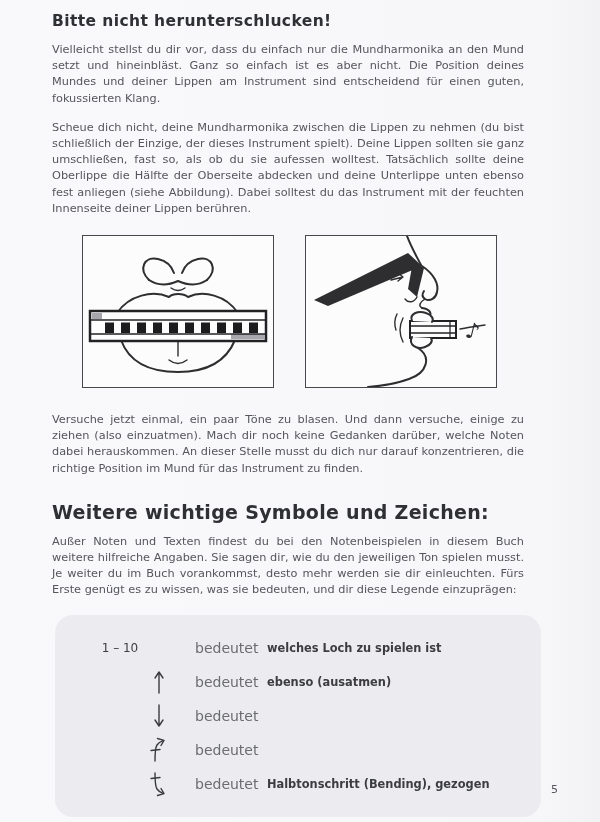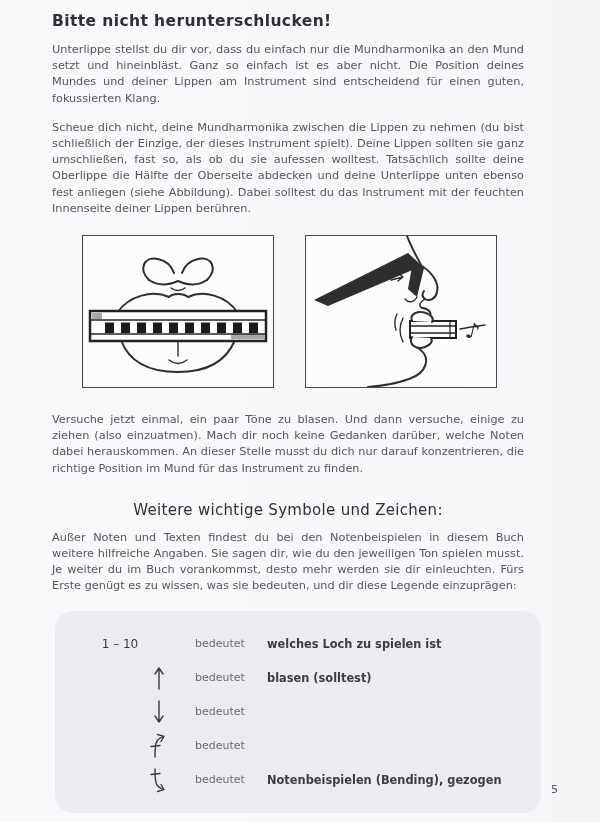--- a/index.html
+++ b/index.html
@@ -18,26 +18,25 @@
     padding:12px 76px 0 52px;
   }
   h1.doc-h1{
     font-size:15.5px;
     font-weight:bold;
     color:#2f3033;
     letter-spacing:.4px;
     margin:0 0 12px 0;
   }
   h2.doc-h2{
-    font-size:15px;
-    font-weight:normal;
+    font-size:19px;
+    font-weight:bold;
     color:#2f3033;
     letter-spacing:.3px;
     margin:24px 0 11px 0;
-    text-align:center;
   }
   p.doc-p{
     font-size:11.3px;
     line-height:16.2px;
     text-align:justify;
     margin:0 0 13px 0;
     color:#55565b;
   }
   .figures{
     display:flex;
@@ -70,21 +69,21 @@
     font-size:12px;
     color:#3c3d42;
     display:flex;
     justify-content:flex-end;
     align-items:center;
   }
   .legend-symbol.text-symbol{display:block;}
   .legend-symbol svg{margin-right:18px;}
   .legend-connector{
     grid-column:3;
-    font-size:11px;
+    font-size:14px;
     color:#6b6c72;
   }
   .legend-meaning{
     grid-column:5;
     font-size:11.4px;
     font-weight:bold;
     color:#3c3d42;
   }
   .page-number{
     position:absolute;
@@ -97,21 +96,21 @@
   .thin{stroke-width:1.4;}
   .arrow-glyph{stroke:#3a3b40;fill:none;stroke-width:1.4;stroke-linecap:round;stroke-linejoin:round;}
 </style>
 </head>
 <body>
 
 <div class="page">
 
   <h1 class="doc-h1">Bitte nicht herunterschlucken!</h1>
 
-  <p class="doc-p">Unterlippe stellst du dir vor, dass du einfach nur die Mundharmonika an den Mund setzt und hineinbläst. Ganz so einfach ist es aber nicht. Die Position deines Mundes und deiner Lippen am Instrument sind entscheidend für einen guten, fokussierten Klang.</p>
+  <p class="doc-p">Vielleicht stellst du dir vor, dass du einfach nur die Mundharmonika an den Mund setzt und hineinbläst. Ganz so einfach ist es aber nicht. Die Position deines Mundes und deiner Lippen am Instrument sind entscheidend für einen guten, fokussierten Klang.</p>
   <p class="doc-p">Scheue dich nicht, deine Mundharmonika zwischen die Lippen zu nehmen (du bist schließlich der Einzige, der dieses Instrument spielt). Deine Lippen sollten sie ganz umschließen, fast so, als ob du sie aufessen wolltest. Tatsächlich sollte deine Oberlippe die Hälfte der Oberseite abdecken und deine Unterlippe unten ebenso fest anliegen (siehe Abbildung). Dabei solltest du das Instrument mit der feuchten Innenseite deiner Lippen berühren.</p>
 
   <div class="figures">
 
     <div class="fig-box">
       <svg width="190" height="151" viewBox="0 0 190 151">
         <g class="drawing">
 
           <path d="M66,44 C55,33 61,20 75,23 C84,25 89,31 91,37"></path>
           <path d="M124,44 C135,33 129,20 115,23 C106,25 101,31 99,37"></path>
@@ -206,21 +205,21 @@
 
     <div class="legend-row">
       <div class="legend-symbol">
         <svg width="16" height="26" viewBox="0 0 16 26" class="arrow-glyph">
             <path d="M8,24 L8,4 M4,9 L8,3 L12,9"></path>
           </svg>
       </div>
       <div></div>
       <div class="legend-connector">bedeutet</div>
       <div></div>
-      <div class="legend-meaning">blasen (solltest)</div>
+      <div class="legend-meaning">ebenso (ausatmen)</div>
     </div>
 
     <div class="legend-row">
       <div class="legend-symbol">
         <svg width="16" height="26" viewBox="0 0 16 26" class="arrow-glyph">
             <path d="M8,2 L8,22 M4,17 L8,23 L12,17"></path>
           </svg>
       </div>
       <div></div>
       <div class="legend-connector">bedeutet</div>
@@ -244,20 +243,20 @@
       <div class="legend-symbol">
         <svg width="18" height="26" viewBox="0 0 18 26" class="arrow-glyph">
           <path d="M6,2 C6,10 6,15 8,18 C9.5,20.2 12,21.6 14,22.4"></path>
           <path d="M8.5,24.5 L15,22.7 L12,17.5"></path>
           <path d="M2,7.5 L11,6.5"></path>
         </svg>
       </div>
       <div></div>
       <div class="legend-connector">bedeutet</div>
       <div></div>
-      <div class="legend-meaning">Notenbeispielen (Bending), gezogen</div>
+      <div class="legend-meaning">Halbtonschritt (Bending), gezogen</div>
     </div>
 
   </div>
 
   <div class="page-number">5</div>
 
 </div>
 
 </body></html>

